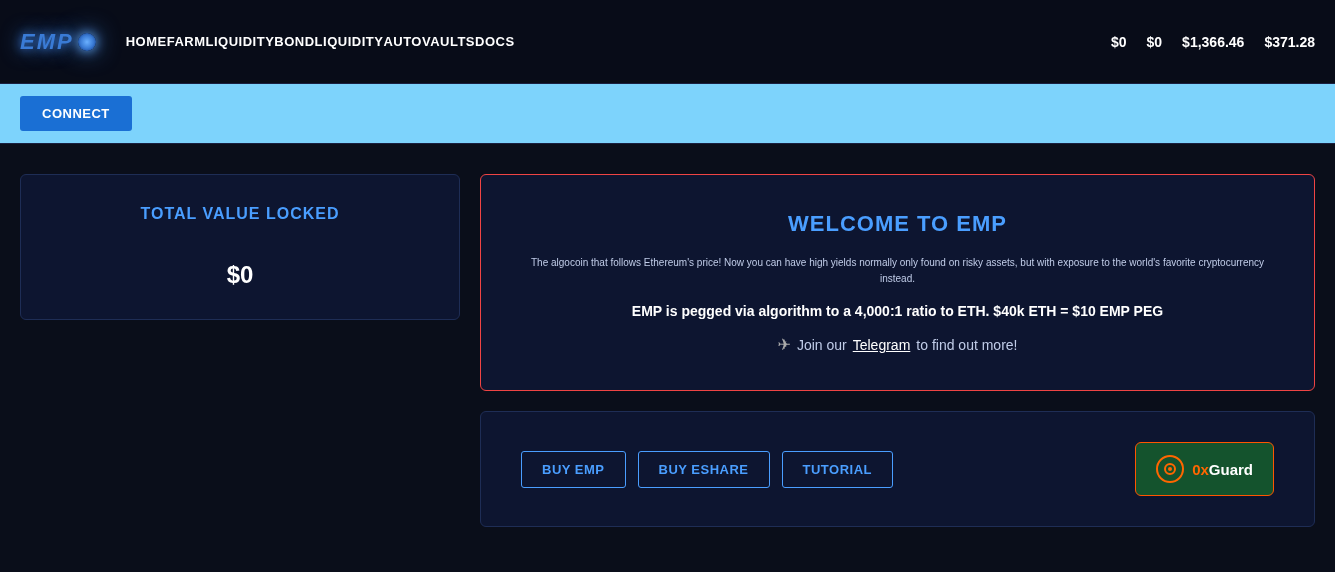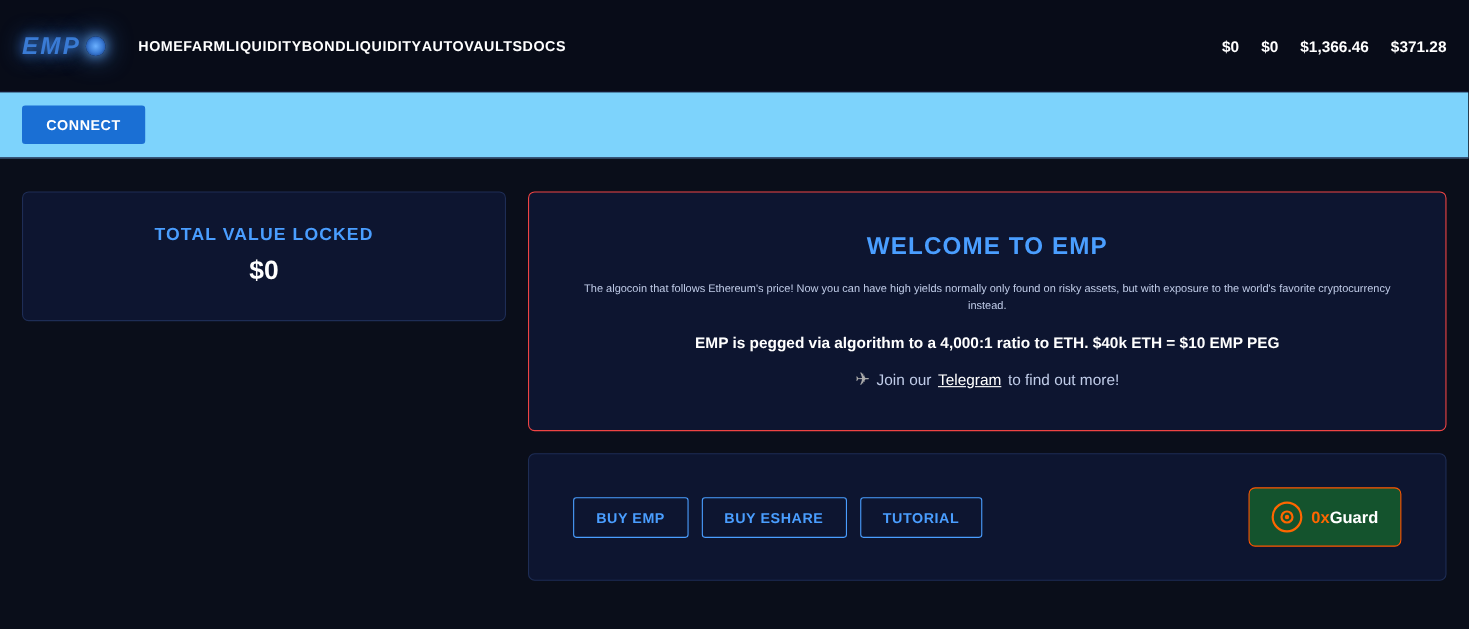--- a/index.html
+++ b/index.html
@@ -170,20 +170,21 @@
       background-color: #0d1530;
       border: 1px solid #1e2d55;
       border-radius: 6px;
       padding: 30px 20px;
       text-align: center;
       display: flex;
       flex-direction: column;
       align-items: center;
       justify-content: flex-end;
       min-height: 100px;
+      gap: 28px;
     }
 
     .tvl-label {
       font-size: 16px;
       font-weight: 800;
       color: #4a9eff;
       letter-spacing: 1px;
       margin-bottom: 10px;
     }
 

